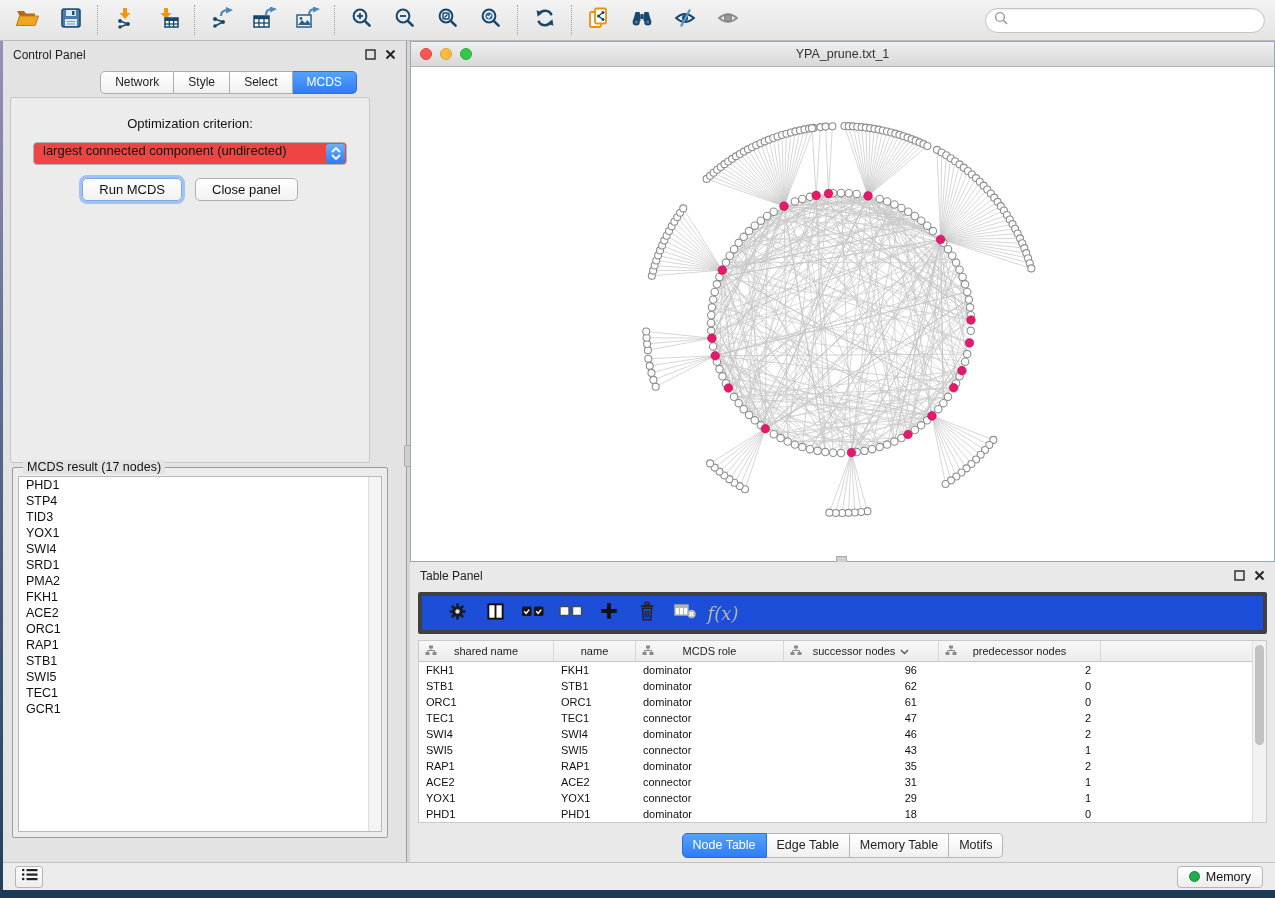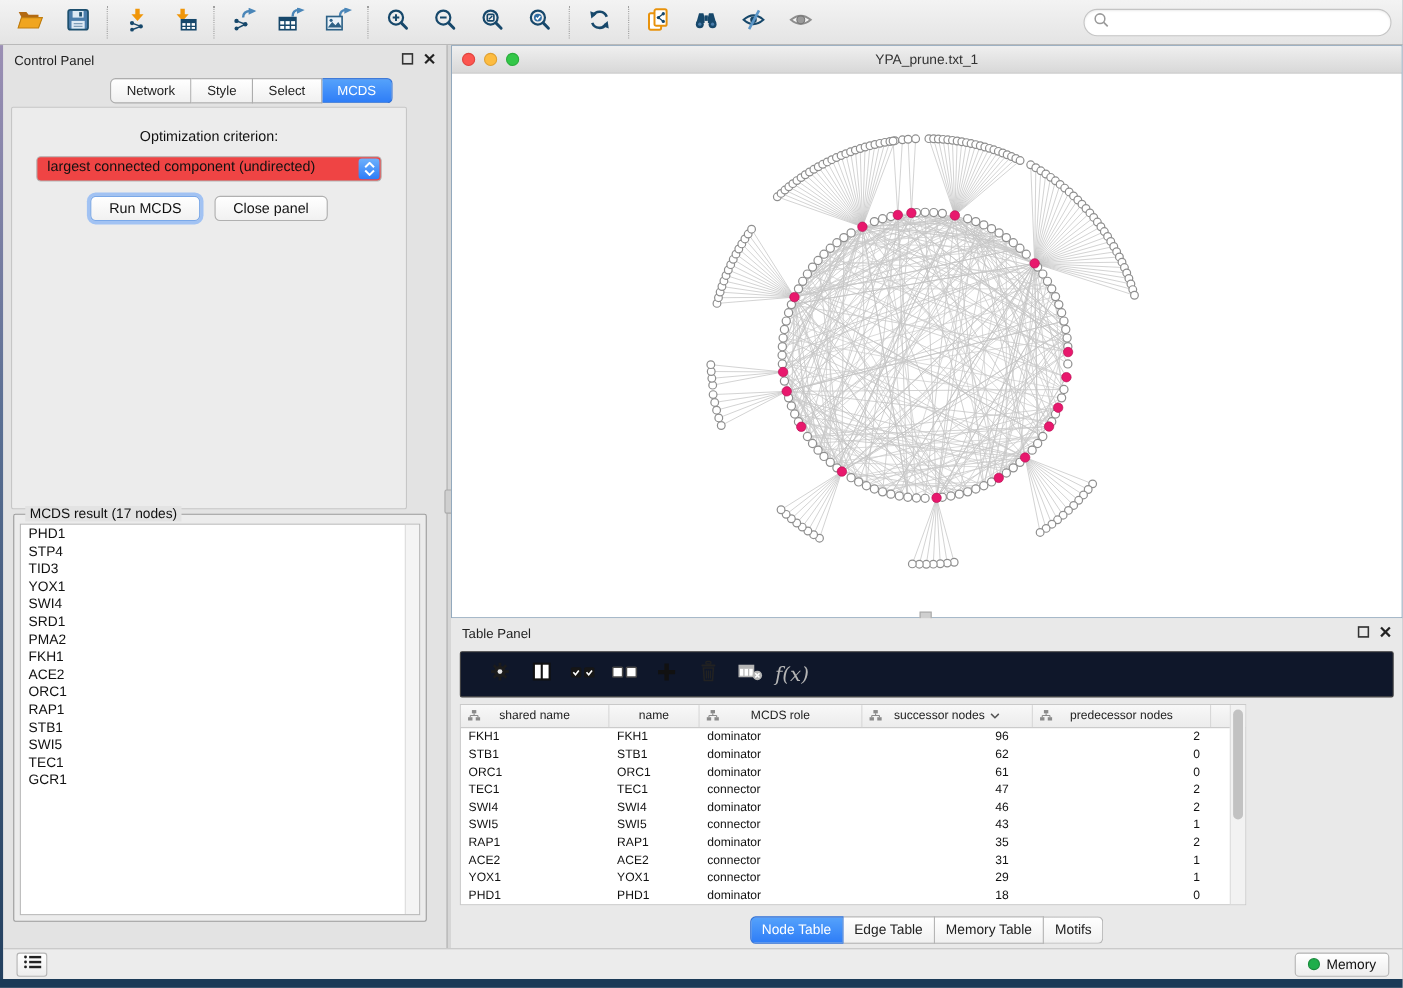--- a/index.html
+++ b/index.html
@@ -67,25 +67,25 @@
   .lights { display:flex; gap:8px; }
   .light { width:12px; height:12px; border-radius:50%; }
   .light.red { background:#fc5650; border:1px solid #e0443e; }
   .light.yellow { background:#fdbc40; border:1px solid #dfa133; }
   .light.green { background:#33c748; border:1px solid #2aad3c; }
   .net-title { position:absolute; left:0; right:0; text-align:center; font-size:12.5px; color:#333; }
   .net-canvas { position:relative; width:863px; height:494px; background:#fff; }
 
   
   .table-panel { position:absolute; left:410px; top:562px; width:865px; height:300px; background:#e9e9e9; }
-  .tp-toolbar { position:absolute; left:8px; top:30px; width:849px; height:42px; background:#0f172a;
-    border:1px solid #404040; border-radius:2px; display:flex; align-items:center; gap:0; padding-left:16px; }
+  .tp-toolbar { position:absolute; left:8px; top:30px; width:849px; height:42px; background:#1d4ed8;
+    border:4px solid #404040; border-radius:2px; display:flex; align-items:center; gap:0; padding-left:16px; }
   .tp-tbtn { width:38px; height:34px; display:flex; align-items:center; justify-content:center; }
   .fx { font-family:"DejaVu Serif", serif; font-style:italic; font-size:18px; color:#b5b5b5; }
-  .ntable { position:absolute; left:8px; top:78px; width:715px; height:183px; background:#fff; border:1px solid #c9c9c9; }
+  .ntable { position:absolute; left:8px; top:78px; width:849px; height:183px; background:#fff; border:1px solid #c9c9c9; }
   .thead { display:grid; grid-template-columns:135px 82px 148px 155px 162px 1fr; height:21px;
     background:linear-gradient(#f8f8f8,#ececec); border-bottom:1px solid #c6c6c6; }
   .th { display:flex; align-items:center; justify-content:center; gap:5px; font-size:11px; color:#222;
     border-right:1px solid #d8d8d8; position:relative; }
   .trow { display:grid; grid-template-columns:135px 82px 148px 155px 162px 1fr; height:16px; }
   .td { font-size:11px; color:#111; padding-left:7px; display:flex; align-items:center; overflow:hidden; white-space:nowrap; }
   .td.num { justify-content:flex-end; padding-right:22px; }
   .td.num2 { justify-content:flex-end; padding-right:10px; }
   .tscroll { position:absolute; right:0; top:0; bottom:0; width:14px; background:#f2f2f2; border-left:1px solid #ddd; }
   .tthumb { position:absolute; left:2px; top:4px; width:9px; height:100px; background:#c2c2c2; border-radius:5px; }

